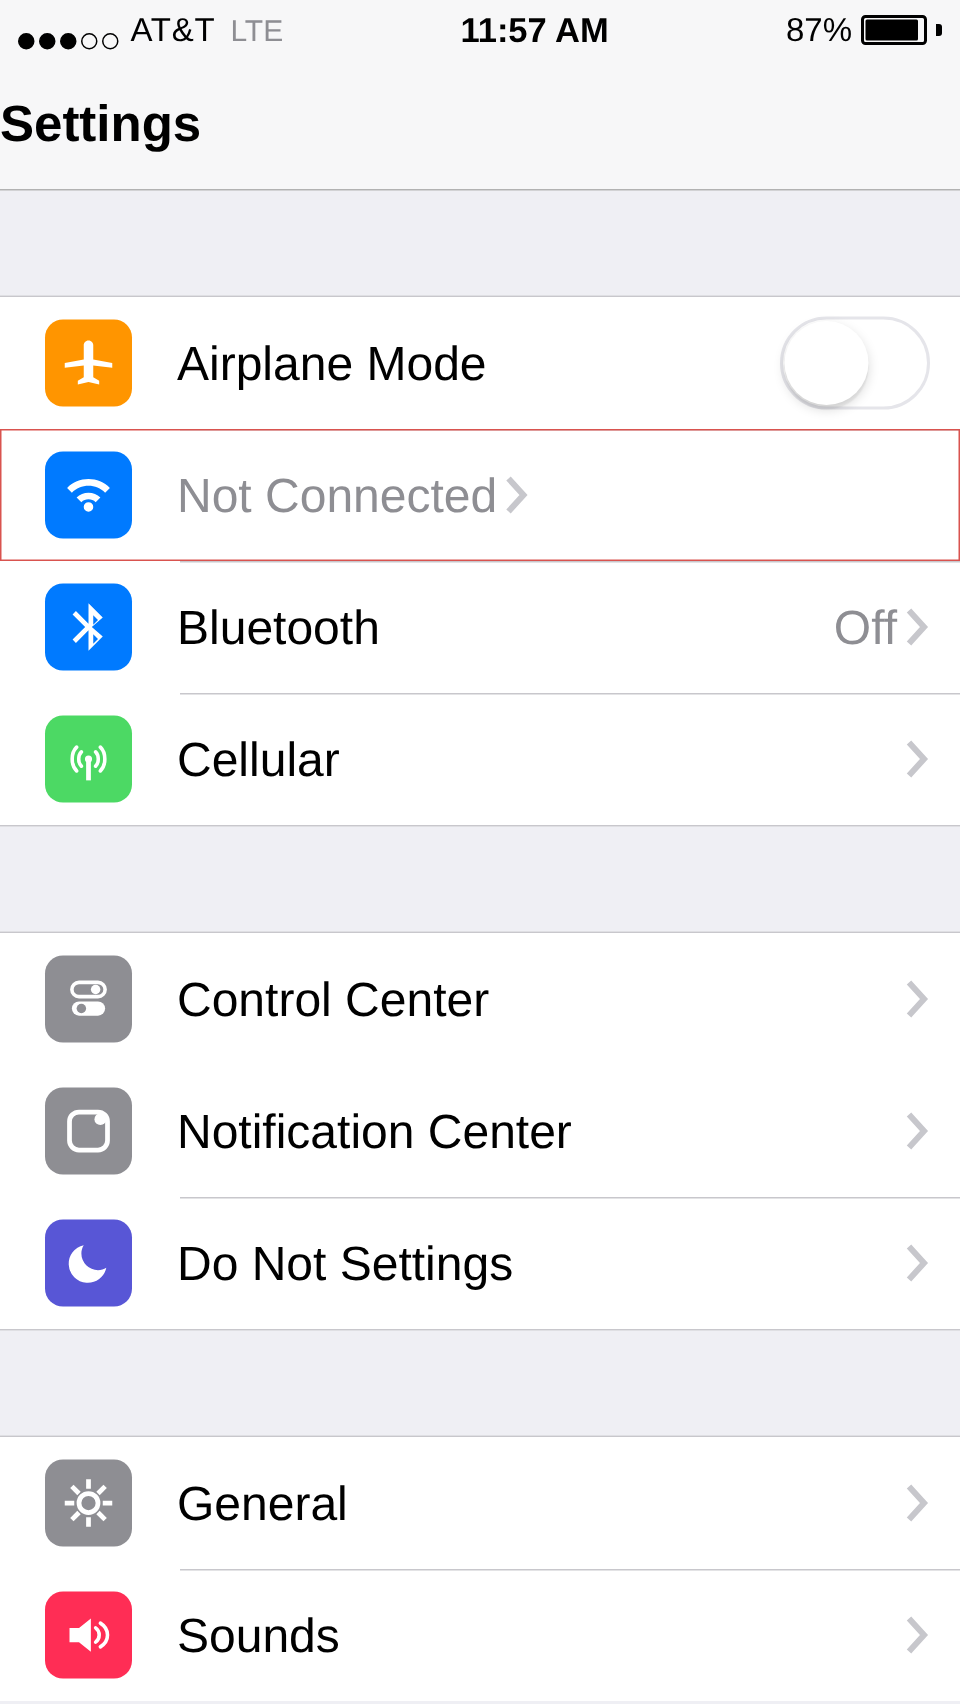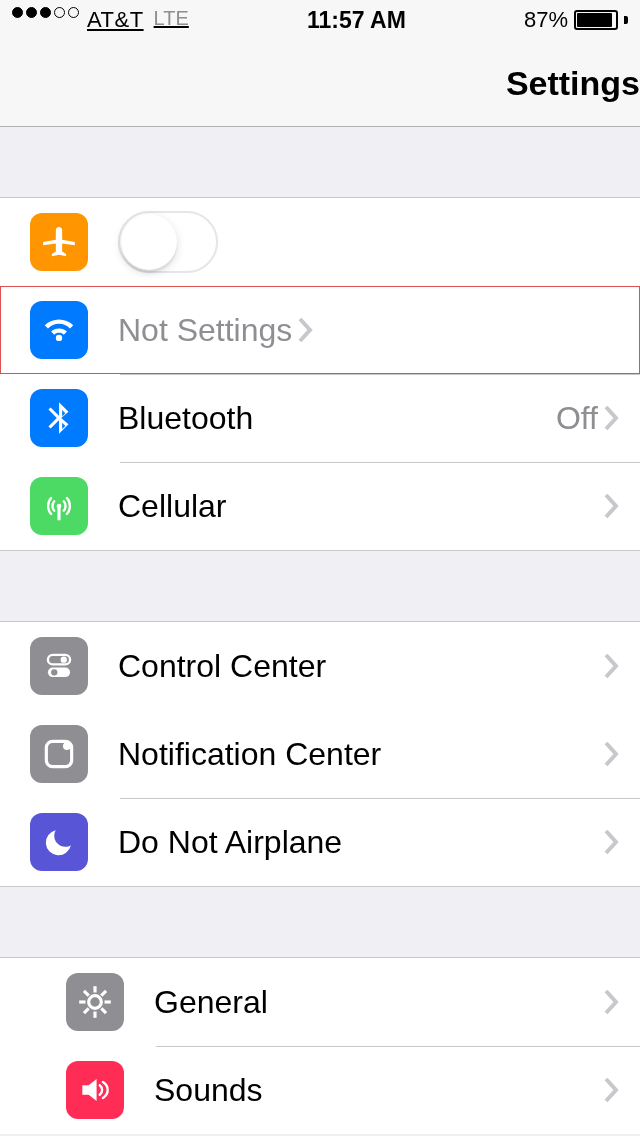--- a/index.html
+++ b/index.html
@@ -1,32 +1,32 @@
 <!DOCTYPE html>
 <html><head>
 <meta charset="utf-8">
 <style>
   * { box-sizing: border-box; margin: 0; padding: 0; }
   html, body { width: 640px; height: 1136px; font-family: -apple-system, "Helvetica Neue", Helvetica, Arial, sans-serif; background: #efeff4; color: #000; }
   
   .status-bar { height: 40px; display: flex; align-items: center; justify-content: space-between; padding: 0 12px; font-size: 22px; background: #f7f7f8; }
-  .status-left { display: flex; align-items: flex-start; gap: 8px; text-decoration: underline; }
+  .status-left { display: flex; align-items: flex-end; gap: 8px; }
   .signal-dots { display: flex; gap: 3px; }
   .dot { width: 11px; height: 11px; border-radius: 50%; border: 1.5px solid #000; }
   .dot.filled { background: #000; }
   .status-carrier { font-size: 22px; letter-spacing: 0.5px; }
   .status-lte { font-size: 20px; color: #8e8e93; margin-left: 2px; }
   .status-time { font-weight: 700; font-size: 23px; }
   .status-right { display: flex; align-items: center; gap: 6px; }
   .status-batt { font-size: 22px; }
   .batt-body { width: 44px; height: 20px; border: 2px solid #000; border-radius: 3px; position: relative; display: inline-block; }
   .batt-fill { position: absolute; left: 1px; top: 1px; bottom: 1px; width: 87%; background: #000; border-radius: 1px; }
   .batt-tip { width: 4px; height: 8px; background: #000; border-radius: 0 2px 2px 0; }
   
-  .nav-header { height: 87px; display: flex; align-items: center; justify-content: flex-end; background: #f7f7f8; border-bottom: 1px solid #b2b2b2; }
+  .nav-header { height: 87px; display: flex; align-items: center; justify-content: flex-start; background: #f7f7f8; border-bottom: 1px solid #b2b2b2; }
   .nav-title { font-size: 34px; font-weight: 600; }
   
   .group { background: #fff; border-top: 1px solid #c8c7cc; border-bottom: 1px solid #c8c7cc; }
   .spacer { height: 70px; }
   
   .row { position: relative; display: flex; align-items: center; height: 88px; padding-left: 30px; padding-right: 20px; }
   .row + .row .divider { position: absolute; top: 0; left: 120px; right: 0; height: 1px; background: #c8c7cc; }
   .row.highlighted::after { content:""; position:absolute; inset:0; border:1px solid #d9534f; pointer-events:none; }
   .icon-box { width: 58px; height: 58px; border-radius: 12px; display: flex; align-items: center; justify-content: center; flex-shrink: 0; margin-right: 30px; }
   .icon-box svg { width: 38px; height: 38px; }
@@ -77,33 +77,34 @@
 <div class="spacer"></div>
 
 <div class="group">
 
   <div class="row">
     <div class="icon-box bg-orange">
       <svg viewBox="0 0 48 48">
           <path fill="#fff" d="M44 24l-16-3V9c0-2-1.5-4-4-4s-4 2-4 4v12L4 24v4l16-2v10l-5 3v3l9-2 9 2v-3l-5-3V26l16 2z"></path>
         </svg>
     </div>
+    <div class="row-label">Airplane Mode</div>
     <div class="toggle">
         <div class="toggle-knob"></div>
       </div>
   </div>
 
   <div class="row highlighted">
     <div class="divider"></div>
     <div class="icon-box bg-blue">
       <svg viewBox="0 0 48 48">
           <path fill="#fff" d="M24 38a4 4 0 100-8 4 4 0 000 8zm-10-12c2.6-2.6 6.2-4 10-4s7.4 1.4 10 4l-4 4c-1.6-1.6-3.7-2.4-6-2.4s-4.4.8-6 2.4zm-8-8c4.8-4.8 11.2-7.4 18-7.4s13.2 2.6 18 7.4l-4 4c-3.7-3.7-8.7-5.8-14-5.8s-10.3 2.1-14 5.8z"></path>
         </svg>
     </div>
-    <div class="row-value">Not Settings</div>
+    <div class="row-value">Not Connected</div>
     <div class="chevron"><svg viewBox="0 0 16 26">
           <polyline points="2,2 12,13 2,24"></polyline>
         </svg></div>
   </div>
 
   <div class="row">
     <div class="divider"></div>
     <div class="icon-box bg-blue">
       <svg viewBox="0 0 48 48">
           <path fill="#fff" d="M24 4v17.2L13.4 10.6 10.6 13.4 21.2 24 10.6 34.6l2.8 2.8L24 26.8V44l12-12-9.2-8L36 16 24 4zm4 10l4 4-4 4V14zm0 16l4 4-4 4v-8z"></path>
@@ -171,31 +172,31 @@
         </svg></div>
   </div>
 
   <div class="row">
     <div class="divider"></div>
     <div class="icon-box bg-purple">
       <svg viewBox="0 0 48 48">
           <path fill="#fff" d="M32 30a14 14 0 01-14-14c0-2.6.7-5 2-7A16 16 0 1039 28c-2 1.3-4.4 2-7 2z"></path>
         </svg>
     </div>
-    <div class="row-label">Do Not Airplane</div>
+    <div class="row-label">Do Not Settings</div>
     <div class="chevron"><svg viewBox="0 0 16 26">
           <polyline points="2,2 12,13 2,24"></polyline>
         </svg></div>
   </div>
 
 </div>
 
 <div class="spacer"></div>
 
-<div class="group" style="border-bottom:none;padding-left:36px;">
+<div class="group" style="border-bottom:none;">
 
   <div class="row">
     <div class="icon-box bg-gray">
       <svg viewBox="0 0 48 48">
           <circle cx="24" cy="24" r="8" fill="none" stroke="#fff" stroke-width="4"></circle>
         <g stroke="#fff" stroke-width="4">
             <line x1="24" y1="4" x2="24" y2="12"></line>
             <line x1="24" y1="36" x2="24" y2="44"></line>
             <line x1="4" y1="24" x2="12" y2="24"></line>
             <line x1="36" y1="24" x2="44" y2="24"></line>

